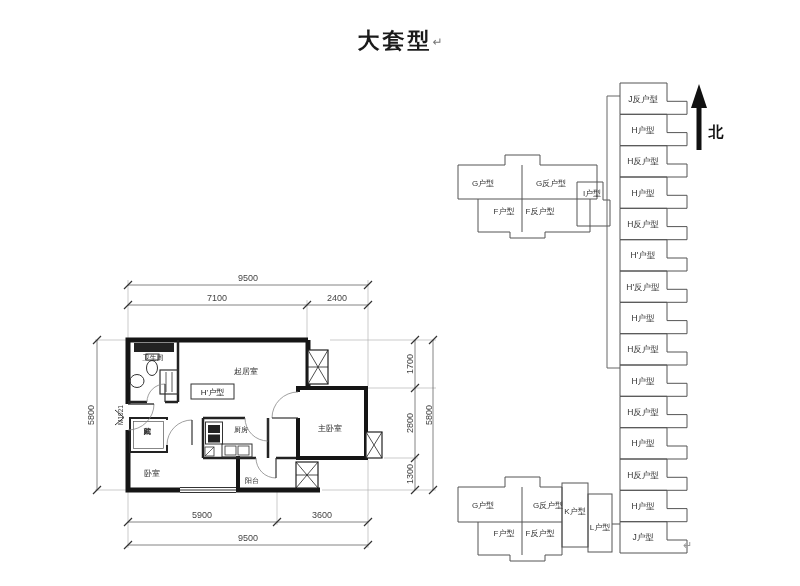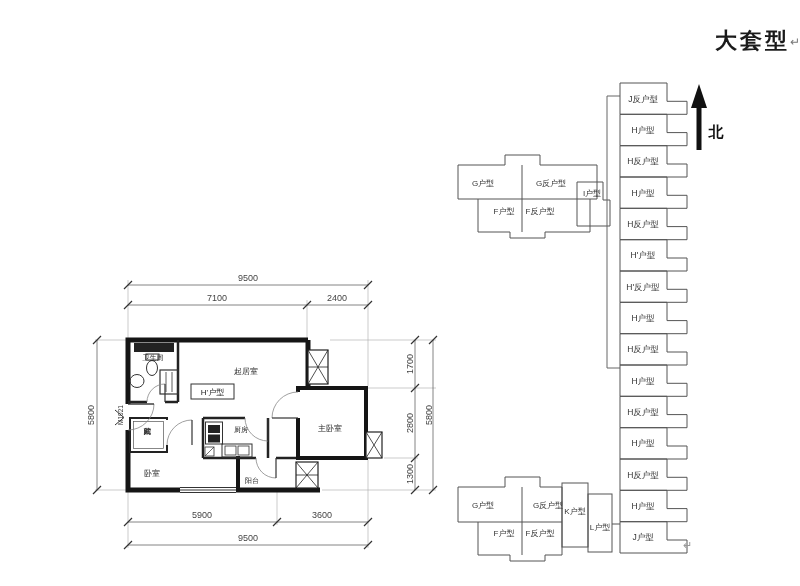--- a/index.html
+++ b/index.html
@@ -1,18 +1,18 @@
 <!DOCTYPE html>
 <html><head>
 <meta charset="utf-8">
 <style>
   html,body{margin:0;padding:0;background:#fff;}
   .page{position:relative;width:800px;height:586px;background:#fff;overflow:hidden;
         font-family:"Liberation Sans",sans-serif;}
-  .title{position:absolute;top:26px;left:0;width:100%;text-align:right;
+  .title{position:absolute;top:26px;left:0;width:100%;text-align:center;
          font-family:"Liberation Serif",serif;font-weight:bold;font-size:22px;
          color:#1a1a1a;letter-spacing:3px;margin:0;}
   .ret{font-size:12px;color:#777;font-weight:normal;letter-spacing:0;vertical-align:2px;}
   .v-label{position:absolute;left:142px;top:421px;writing-mode:vertical-rl;
            text-orientation:upright;font-size:7.5px;line-height:1.15;color:#222;}
   .ret-bottom{position:absolute;left:683px;top:539px;font-size:11px;color:#999;}
   svg{position:absolute;left:0;top:0;}
   text{font-family:"Liberation Sans",sans-serif;}
   .rm{font-size:8px;fill:#222;text-anchor:middle;}
   .rm-s{font-size:7px;fill:#222;text-anchor:middle;}

